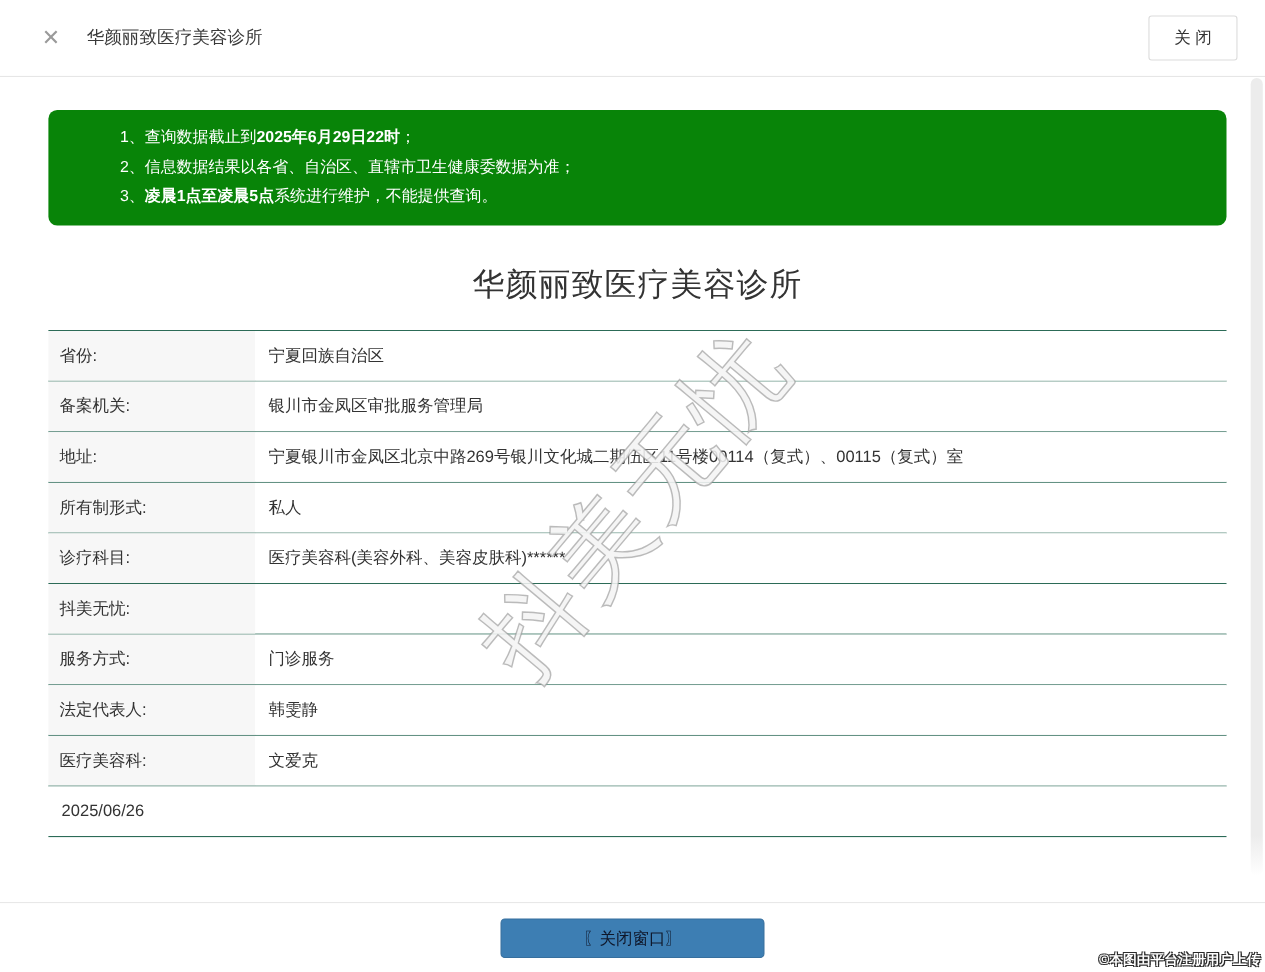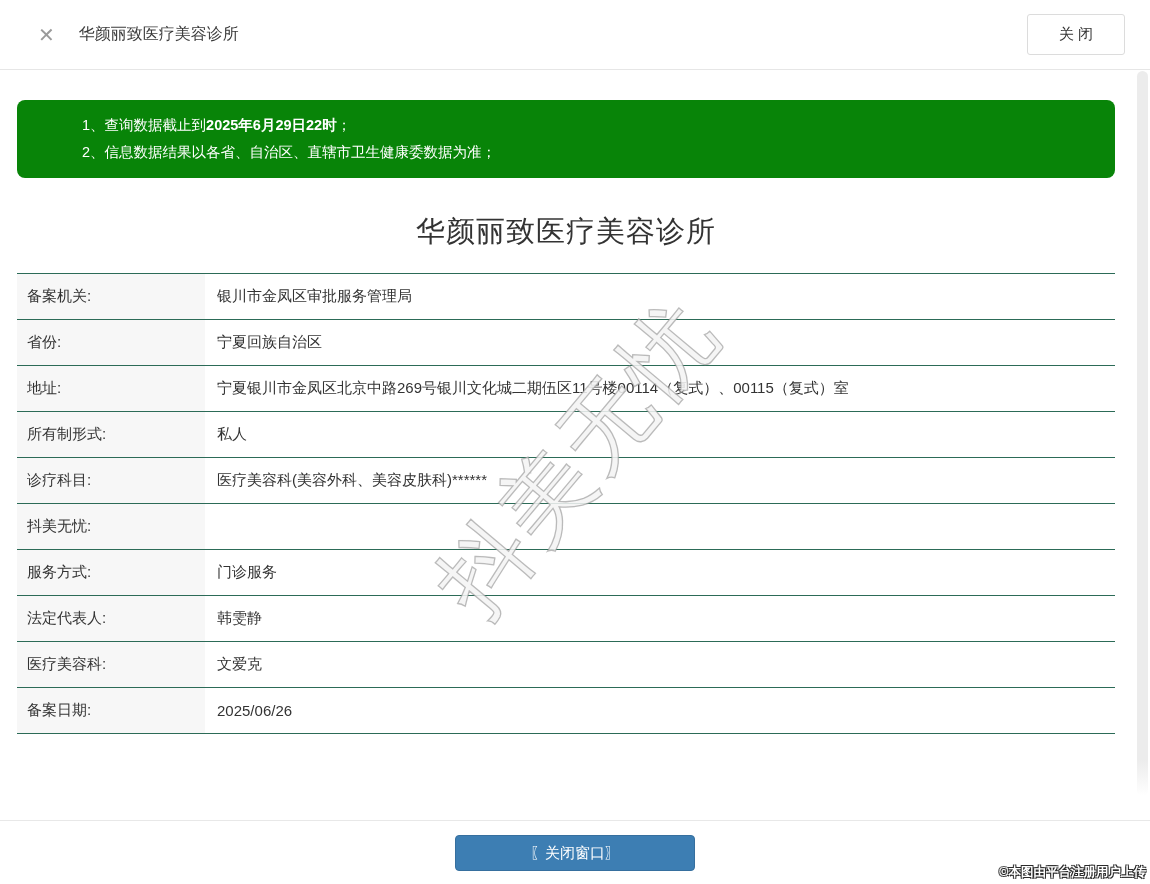--- a/index.html
+++ b/index.html
@@ -18,28 +18,28 @@
     border-bottom: 1px solid #e6e6e6;
     display: flex; align-items: center;
   }
   .x-icon {
     margin-left: 38px; font-size: 20px; color: #9a9a9a; cursor: pointer;
     line-height: 1;
   }
   .header-title { margin-left: 24px; font-size: 16px; color: #3a3a3a; }
   .close-btn {
     position: absolute; right: 25px; top: 14px;
-    width: 98px; height: 41px;
+    width: 81px; height: 41px;
     background: #fff; border: 1px solid #dcdcdc; border-radius: 3px;
     font-size: 15px; color: #333; cursor: pointer;
     font-family: inherit; letter-spacing: 4px; text-indent: 4px;
   }
 
   
-  .content { position: relative; padding: 0 35px 0 17px; }
+  .content { position: relative; padding: 0 35px 0 44px; }
 
   .notice-box {
     margin-top: 30px;
     background: #088408;
     border-radius: 8px;
     color: #fff;
     padding: 12px 20px 12px 65px;
     font-size: 14.5px;
     line-height: 27px;
   }
@@ -86,21 +86,21 @@
     border-top: 1px solid #e8e8e8;
     background: #fff;
     text-align: center;
   }
   .close-window-btn {
     margin-top: 14px;
     width: 240px; height: 36px;
     background: #3d7eb3;
     border: 1px solid #366f9e;
     border-radius: 4px;
-    color: #ffffff; font-size: 15px;
+    color: #0f172a; font-size: 15px;
     font-family: inherit;
     cursor: pointer;
   }
 
   
   .watermark {
     position: absolute;
     left: 388px; top: 398px;
     width: 380px; text-align: center;
     transform: rotate(-50deg);
@@ -133,34 +133,35 @@
     <span class="x-icon">✕</span>
     <span class="header-title">华颜丽致医疗美容诊所</span>
     <button class="close-btn">关闭</button>
   </header>
 
   <div class="content">
 
     <div class="notice-box">
       <div class="notice-line"><span>1、查询数据截止到</span><b>2025年6月29日22时</b><span>；</span></div>
       <div class="notice-line"><span>2、信息数据结果以各省、自治区、直辖市卫生健康委数据为准；</span><b></b><span></span></div>
+      <div class="notice-line"><span>3、</span><b>凌晨1点至凌晨5点</b><span>系统进行维护，不能提供查询。</span></div>
     </div>
 
     <h1 class="clinic-title">华颜丽致医疗美容诊所</h1>
 
     <div class="info-table">
+      <div class="info-row">
+        <div class="cell label">省份:</div>
+        <div class="cell value">宁夏回族自治区</div>
+      </div>
       <div class="info-row">
         <div class="cell label">备案机关:</div>
         <div class="cell value">银川市金凤区审批服务管理局</div>
       </div>
       <div class="info-row">
-        <div class="cell label">省份:</div>
-        <div class="cell value">宁夏回族自治区</div>
-      </div>
-      <div class="info-row">
         <div class="cell label">地址:</div>
         <div class="cell value">宁夏银川市金凤区北京中路269号银川文化城二期伍区11号楼00114（复式）、00115（复式）室</div>
       </div>
       <div class="info-row">
         <div class="cell label">所有制形式:</div>
         <div class="cell value">私人</div>
       </div>
       <div class="info-row">
         <div class="cell label">诊疗科目:</div>
         <div class="cell value">医疗美容科(美容外科、美容皮肤科)******</div>
@@ -174,21 +175,20 @@
       </div>
       <div class="info-row">
         <div class="cell label">法定代表人:</div>
         <div class="cell value">韩雯静</div>
       </div>
       <div class="info-row">
         <div class="cell label">医疗美容科:</div>
         <div class="cell value">文爱克</div>
       </div>
       <div class="info-row">
-        <div class="cell label">备案日期:</div>
         <div class="cell value">2025/06/26</div>
       </div>
     </div>
 
   </div>
 
   <div class="scrollbar-track"></div>
 
   <footer class="modal-footer">
     <button class="close-window-btn">〖关闭窗口〗</button>

